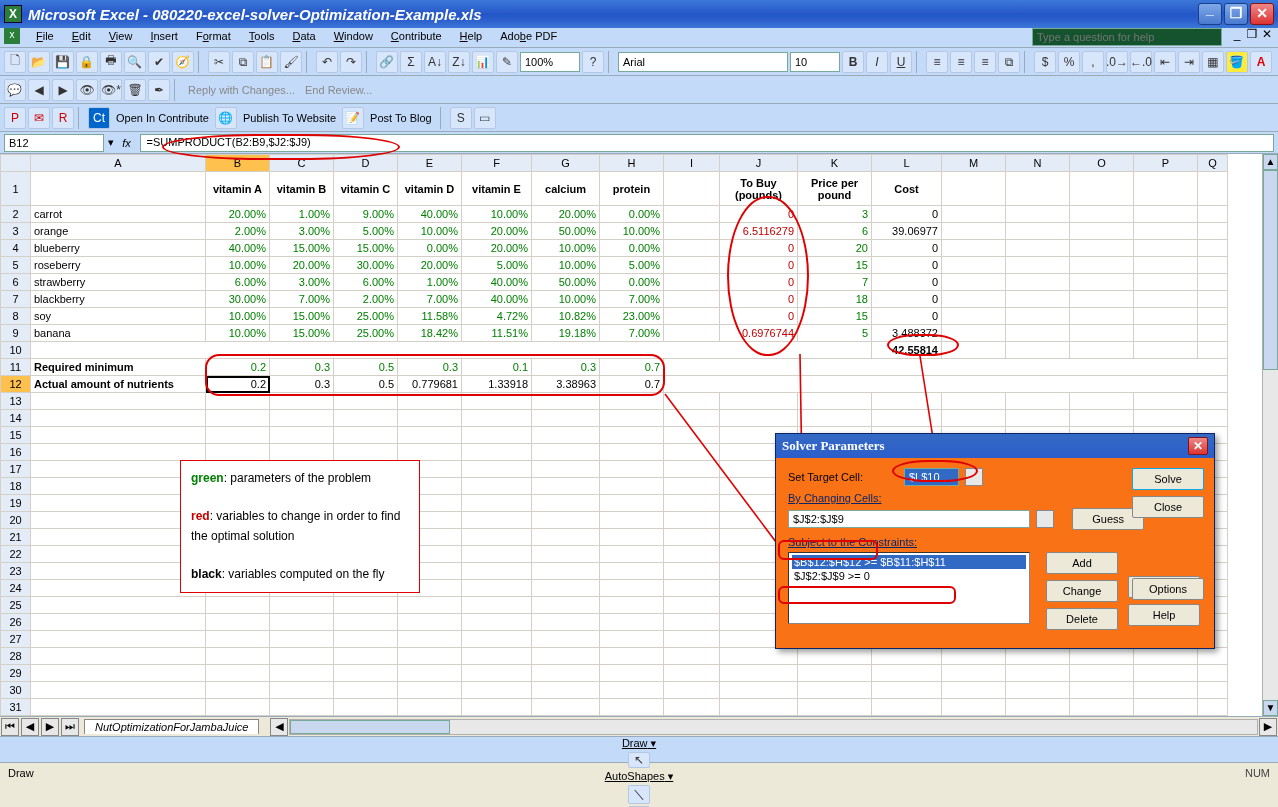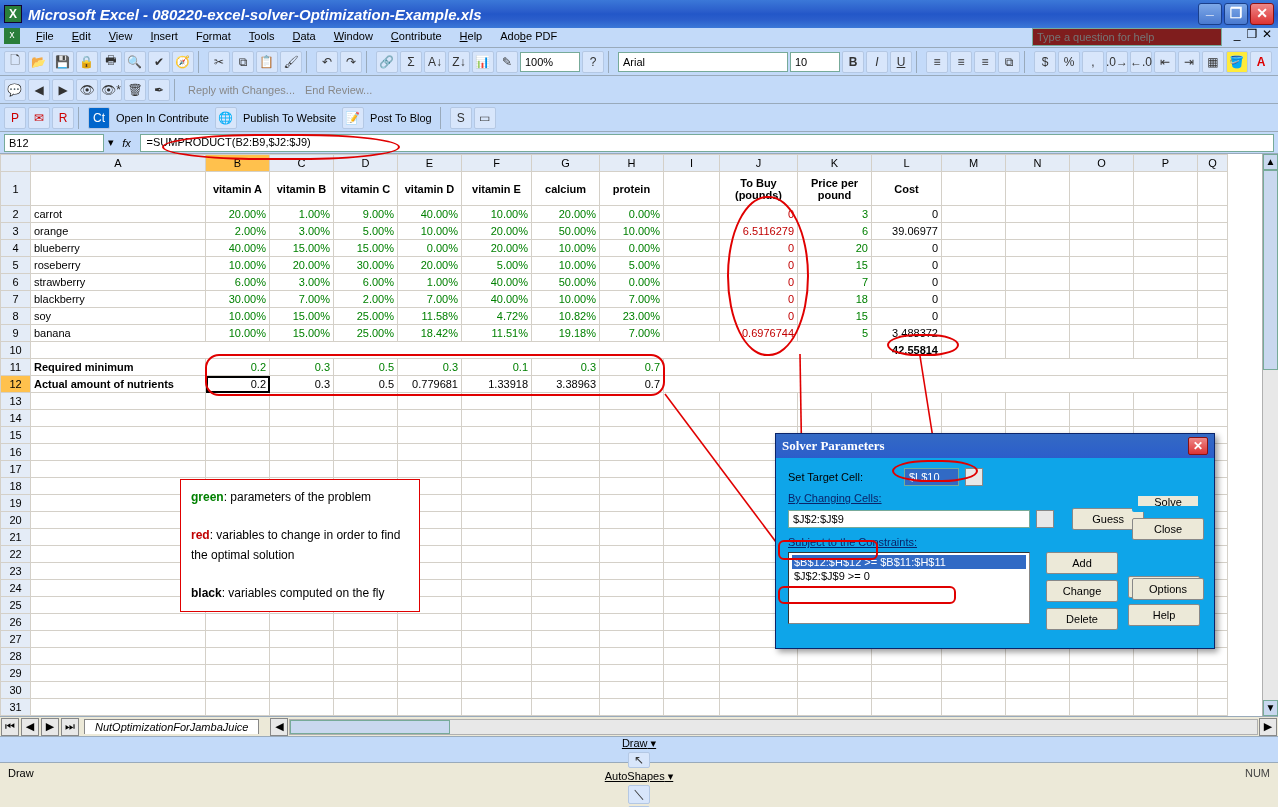--- a/index.html
+++ b/index.html
@@ -15,21 +15,21 @@
   .winbtn { width:24px; height:22px; background:linear-gradient(#7ea9e8,#4a7ad0); border:1px solid #1a3f8a; border-radius:3px; color:#fff; text-align:center; font:bold 14px/18px Arial; cursor:pointer;}
   .winbtn.close { background:linear-gradient(#e88,#d33); border-color:#811; font-family: Arial;}
   .winbtn.max::before{content:"❐";}
   .winbtn.min::before{content:"_"; position:relative; top:-4px;}
   .winbtn.close::before{content:"✕";}
 
   
   .menubar { height:20px; background:#c3daf9; border-bottom:1px solid #9ab; display:flex; align-items:flex-start; padding:0 4px; gap:2px;}
   .menubar .mi { padding:2px 8px; cursor:pointer; }
   .menubar .mi u { text-decoration: underline; }
-  .menubar .help-box { margin-left:auto; width:190px; height:18px; border:1px solid #7a9; background:#7f1d1d; color:#999; padding:1px 4px; font-size:11px;}
+  .menubar .help-box { margin-left:auto; width:190px; height:18px; border:1px solid #7a9; background:#14532d; color:#999; padding:1px 4px; font-size:11px;}
   .menubar .mdi-btns { display:flex; gap:1px; margin-left:6px;}
   .menubar .mdi-btns span{ width:14px; height:14px; font:12px/12px Arial; text-align:center; cursor:pointer;}
   .ws-icon{width:16px;height:16px;background:#2a7e3a;display:inline-block;margin-right:6px;}
   .ws-icon::after{content:"x"; color:#fff; font:10px/14px Arial; display:block;text-align:center;}
 
   
   .toolbar { height:28px; background:#c3daf9; border-bottom:1px solid #9ab; display:flex; align-items:center; padding:0 4px; gap:2px;}
   .tbtn { width:22px; height:22px; background:#d8e6fb; border:1px solid #b4c8e4; border-radius:2px; display:flex; align-items:center; justify-content:center; font-size:12px; color:#333; cursor:pointer;}
   .tsep { width:6px; height:22px; border-left:1px solid #9ab; margin:0 2px;}
   .zoom-box { width:60px; height:20px; border:1px solid #7a9; background:#fff; padding:1px 4px; font-size:11px;}
@@ -88,37 +88,37 @@
 
   
   .drawbar { height:26px; background:#c3daf9; border-top:1px solid #9ab; display:flex; align-items:center; padding:0 6px; gap:2px;flex-direction:column;}
   .drawbar .lbl{padding:0 4px; text-decoration:underline; cursor:pointer;}
 
   
   .statusbar { height:20px; background:#ece9d8; border-top:1px solid #9ab; display:flex; align-items:center; padding:0 8px; font-size:11px;}
   .statusbar .right { margin-left:auto; display:flex; gap:30px; color:#444;}
 
   
-  .solver { position:absolute; left:775px; top:279px; width:440px; background:#0ea5e9; border:1px solid #0a246a; box-shadow:3px 3px 6px rgba(0,0,0,.4); font-size:11px;}
+  .solver { position:absolute; left:775px; top:279px; width:440px; background:#f97316; border:1px solid #0a246a; box-shadow:3px 3px 6px rgba(0,0,0,.4); font-size:11px;}
   .solver .dlg-title{height:24px;background:linear-gradient(#346ac4,#2b5ecb);color:#fff;font:bold 13px/24px Tahoma;padding:0 6px;display:flex;align-items:center;}
   .solver .dlg-title .xbtn{margin-left:auto;width:20px;height:18px;background:linear-gradient(#e88,#d33);border:1px solid #811;border-radius:2px;color:#fff;text-align:center;font:bold 12px/16px Arial;cursor:pointer;}
   .solver .body{padding:10px 10px 12px 12px; position:relative;}
   .solver label{display:inline-block;}
   .solver .row{margin-bottom:6px; display:flex; align-items:center; gap:6px;}
   .solver input[type=text]{border:1px solid #7a9;background:#fff;height:18px;padding:1px 4px;font-size:11px;}
   .solver .refbtn{width:18px;height:18px;border:1px solid #888;background:#e8e8e8;display:inline-block;}
   .solver .grp-lbl{color:#0a246a;text-decoration:underline;margin:6px 0 4px 0;display:block;}
   .solver .listbox{width:242px;height:72px;border:1px inset #888;background:#fff;padding:2px 3px;overflow:hidden;}
   .solver .listbox .item{padding:1px 2px;}
   .solver .listbox .item.sel{background:#316ac5;color:#fff;}
   .solver .btncol{position:absolute;right:10px;top:10px;display:flex;flex-direction:column;gap:6px;}
   .solver .btncol2{position:absolute;right:10px;top:120px;display:flex;flex-direction:column;gap:6px;}
   .solver .btncol3{display:flex;flex-direction:column;gap:6px; margin-left:10px;}
   .solver button{width:72px;height:22px;background:#ece9d8;border:1px solid #888;border-radius:2px;cursor:pointer;font-size:11px;}
-  .solver button.def{border:6px solid #0ea5e9;margin-top:22px;}
+  .solver button.def{border:1px solid #0ea5e9;}
   .radio{width:12px;height:12px;border:1px solid #444;border-radius:50%;display:inline-block;vertical-align:middle;margin-right:3px;position:relative;}
   .radio.on::after{content:"";position:absolute;inset:2px;border-radius:50%;background:#2b7;}
   .solver .target-input{background:#316ac5 !important;color:#fff;width:55px;}
 </style>
 </head>
 <body>
 
 <div class="titlebar">
   <span class="excel-icon"></span>
   <span class="app">Microsoft Excel</span>
@@ -906,21 +906,21 @@
   <div class="annot rect" style="left:205px; top:200px; width:460px; height:42px; border-radius:14px;"></div>
   <div class="annot" style="left:727px; top:42px; width:82px; height:160px; border-radius:40px/80px;"></div>
   <div class="annot" style="left:887px; top:180px; width:72px; height:22px;"></div>
 
   <svg class="conn" width="1260" height="560">
     <line x1="665" y1="240" x2="785" y2="400"></line>
     <line x1="800" y1="200" x2="803" y2="386"></line>
     <line x1="920" y1="202" x2="938" y2="316"></line>
   </svg>
 
-  <div class="legend-box" style="left:180px; top:325px; width:240px;">
+  <div class="legend-box" style="left:180px; top:306px; width:240px;">
     <div><b class="g">green</b><span>: parameters of the problem</span></div><br>
     <div><b class="r">red</b><span>: variables to change in order to find the optimal solution</span></div><br>
     <div><b class="k">black</b><span>: variables computed on the fly</span></div>
   </div>
 
   <div class="solver">
     <div class="dlg-title">
       <span>Solver Parameters</span>
       <div class="xbtn">✕</div>
     </div>

